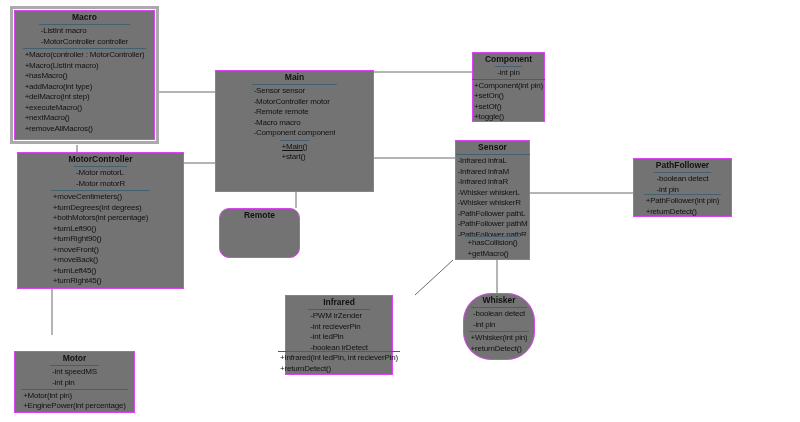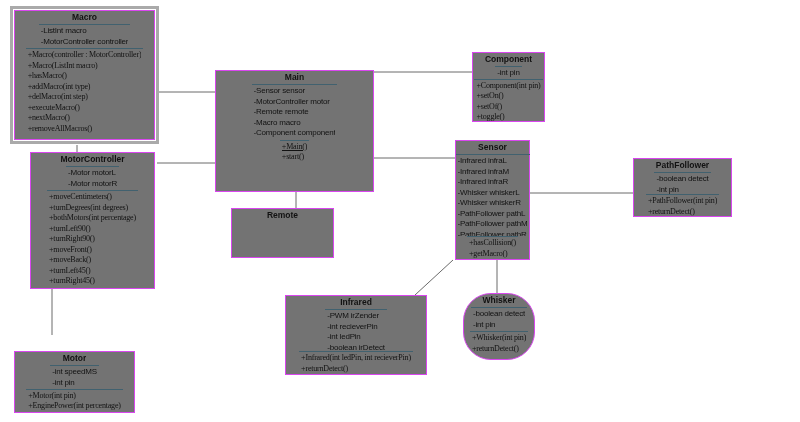--- a/index.html
+++ b/index.html
@@ -5,21 +5,21 @@
   html,body{margin:0;padding:0;background:#ffffff;}
   .canvas{position:relative;width:800px;height:422px;background:#ffffff;overflow:hidden;
           font-family:"Liberation Sans",sans-serif;}
   #connector-svg{position:absolute;left:0;top:0;width:800px;height:422px;}
   .uml-class{position:absolute;box-sizing:border-box;display:flex;flex-direction:column;
              background:#737373;border:1px solid #d946ef;color:#121212;align-items:center;}
   .uml-class.selected{outline:3px solid #aaaaaa;outline-offset:1px;}
   .uml-title{flex:0 0 auto;font-size:8.5px;line-height:13px;height:13px;font-weight:bold;
              text-align:center;white-space:nowrap;overflow:hidden;}
   .uml-compartment{border-top:1px solid #41616f;padding:1px 2px;overflow:hidden;}
-  .uml-methods{flex:1 1 auto;font-family:Liberation Serif, serif;}
+  .uml-methods{flex:1 1 auto;}
   .uml-row{font-size:8px;line-height:10.5px;letter-spacing:-0.2px;white-space:nowrap;overflow:hidden;}
   .uml-row.u{text-decoration:underline;}
 </style>
 </head>
 <body>
 
 <div class="canvas">
   <svg id="connector-svg" xmlns="http://www.w3.org/2000/svg" viewBox="0 0 800 422">
       <polyline points="158,92 215,92" fill="none" stroke="#6b6b6b" stroke-width="1"></polyline>
       <polyline points="77,145 77,152" fill="none" stroke="#6b6b6b" stroke-width="1"></polyline>
@@ -43,21 +43,21 @@
         <div class="uml-row">+Macro(controller : MotorController)</div>
         <div class="uml-row">+Macro(ListInt macro)</div>
         <div class="uml-row">+hasMacro()</div>
         <div class="uml-row">+addMacro(int type)</div>
         <div class="uml-row">+delMacro(int step)</div>
         <div class="uml-row">+executeMacro()</div>
         <div class="uml-row">+nextMacro()</div>
         <div class="uml-row">+removeAllMacros()</div>
       </div>
     </div>
-    <div class="uml-class" style="left: 30px; top: 152px; width: 125px; height: 137px;">
+    <div class="uml-class" style="left: 17px; top: 152px; width: 167px; height: 137px;">
       <div class="uml-title">MotorController</div>
       <div class="uml-compartment uml-attrs">
         <div class="uml-row">-Motor motorL</div>
         <div class="uml-row">-Motor motorR</div>
       </div>
       <div class="uml-compartment uml-methods">
         <div class="uml-row">+moveCentimeters()</div>
         <div class="uml-row">+turnDegrees(int degrees)</div>
         <div class="uml-row">+bothMotors(int percentage)</div>
         <div class="uml-row">+turnLeft90()</div>
@@ -86,21 +86,21 @@
         <div class="uml-row">-MotorController motor</div>
         <div class="uml-row">-Remote remote</div>
         <div class="uml-row">-Macro macro</div>
         <div class="uml-row">-Component component</div>
       </div>
       <div class="uml-compartment uml-methods">
         <div class="uml-row u">+Main()</div>
         <div class="uml-row">+start()</div>
       </div>
     </div>
-    <div class="uml-class" style="left: 231px; top: 208px; width: 103px; height: 50px;">
+    <div class="uml-class" style="left: 219px; top: 208px; width: 81px; height: 50px; border-radius: 10px;">
       <div class="uml-title">Remote</div>
     </div>
     <div class="uml-class" style="left: 472px; top: 52px; width: 73px; height: 70px;">
       <div class="uml-title">Component</div>
       <div class="uml-compartment uml-attrs">
         <div class="uml-row">-int pin</div>
       </div>
       <div class="uml-compartment uml-methods">
         <div class="uml-row">+Component(int pin)</div>
         <div class="uml-row">+setOn()</div>
@@ -118,21 +118,21 @@
         <div class="uml-row">-Whisker whiskerR</div>
         <div class="uml-row">-PathFollower pathL</div>
         <div class="uml-row">-PathFollower pathM</div>
         <div class="uml-row">-PathFollower pathR</div>
       </div>
       <div class="uml-compartment uml-methods">
         <div class="uml-row">+hasCollision()</div>
         <div class="uml-row">+getMacro()</div>
       </div>
     </div>
-    <div class="uml-class" style="left: 285px; top: 295px; width: 142px; height: 80px;">
+    <div class="uml-class" style="left: 285px; top: 295px; width: 108px; height: 80px;">
       <div class="uml-title">Infrared</div>
       <div class="uml-compartment uml-attrs">
         <div class="uml-row">-PWM irZender</div>
         <div class="uml-row">-int recieverPin</div>
         <div class="uml-row">-int ledPin</div>
         <div class="uml-row">-boolean irDetect</div>
       </div>
       <div class="uml-compartment uml-methods">
         <div class="uml-row">+Infrared(int ledPin, int recieverPin)</div>
         <div class="uml-row">+returnDetect()</div>

